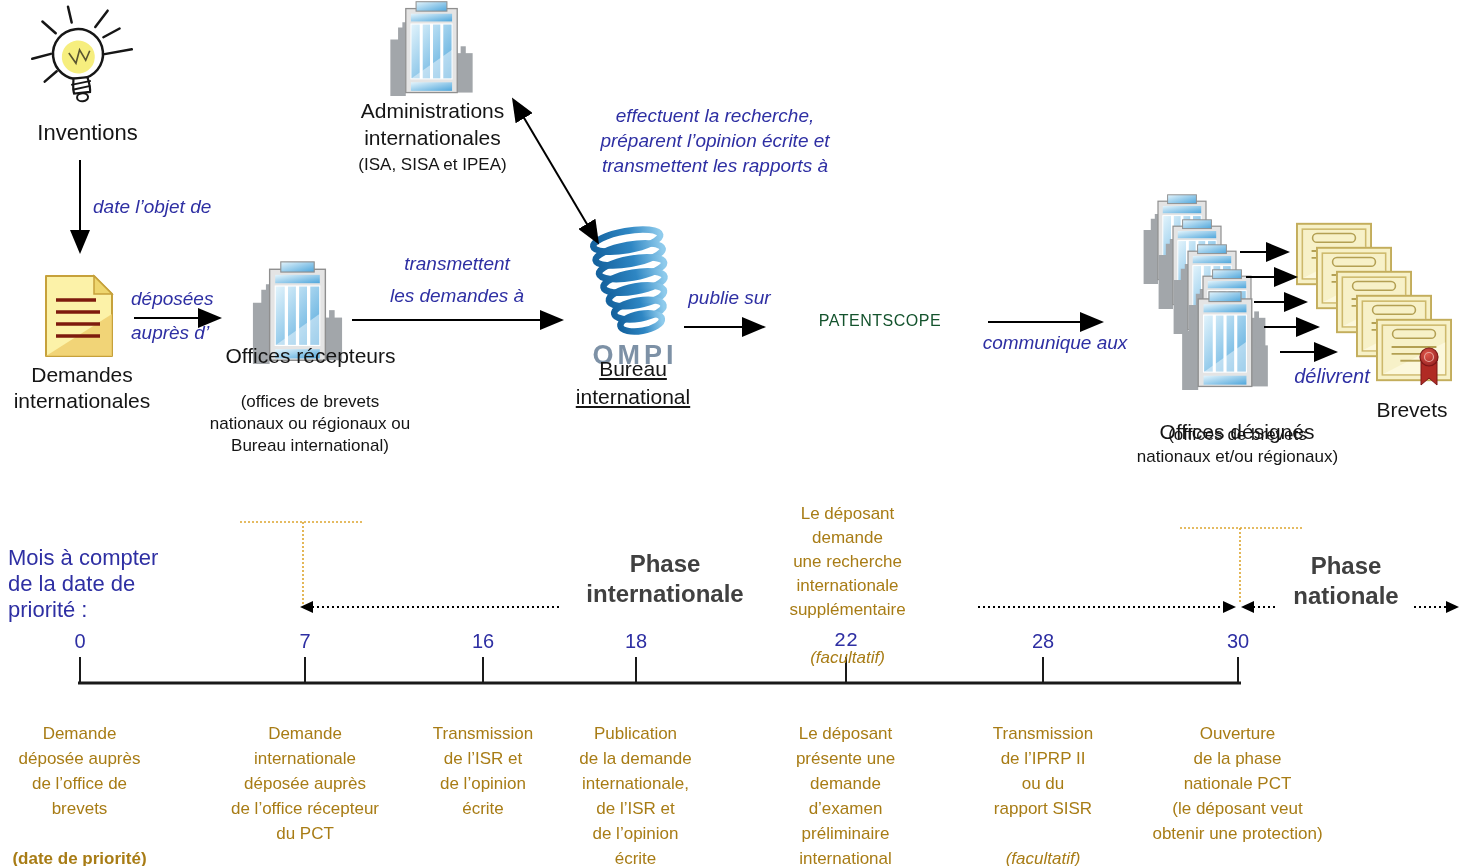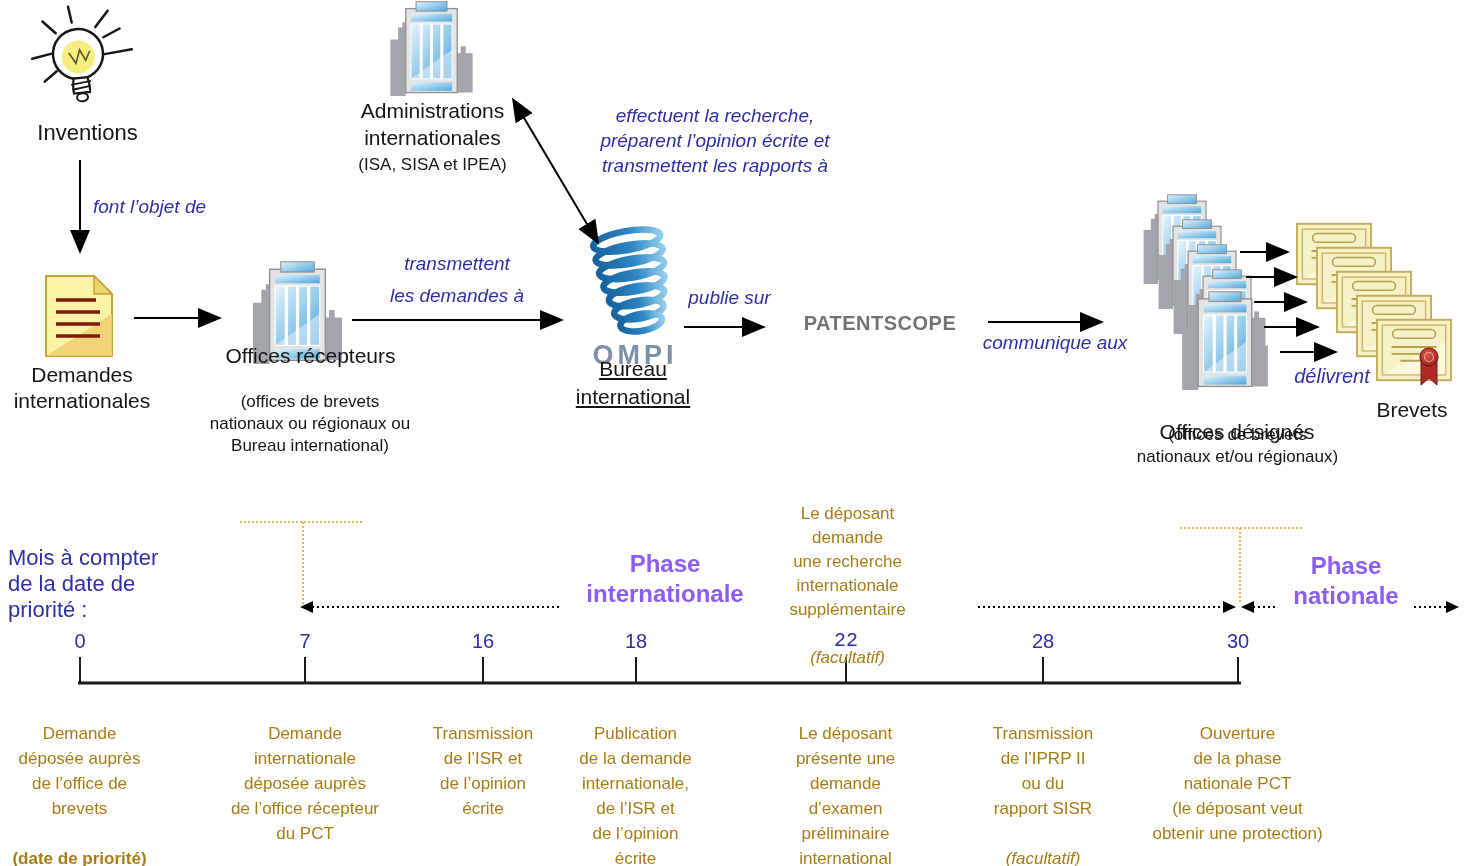--- a/index.html
+++ b/index.html
@@ -6,23 +6,23 @@
   .stage{position:relative;width:1465px;height:866px;background:#ffffff;
          font-family:"Liberation Sans",sans-serif;overflow:hidden;}
   .stage svg.layer{position:absolute;left:0;top:0;}
   .lbl{position:absolute;white-space:pre-line;text-align:center;color:#151515;}
   .t21{font-size:21px;line-height:26px;}
   .t17{font-size:17px;line-height:22px;}
   .blue-i{color:#2E2FA3;font-style:italic;font-size:19px;line-height:26px;}
   .blue{color:#2E2FA3;}
   .left{text-align:left;}
   .num{color:#2E2FA3;font-size:20px;line-height:22px;}
-  .phase{color:#8b5cf6;font-weight:bold;font-size:24px;line-height:30px;}
+  .phase{color:#404040;font-weight:bold;font-size:24px;line-height:30px;}
   .gold{color:#A87C15;font-size:17px;line-height:25px;}
-  .navy-b{color:#737373;font-weight:bold;font-size:20px;letter-spacing:.5px;}
+  .navy-b{color:#14532d;font-weight:normal;font-size:16px;letter-spacing:.5px;}
   .ompi-t{color:#7D91A6;font-weight:bold;font-size:27px;letter-spacing:4px;}
   .ev span{display:block;}
   .ev .ev-bold{font-weight:bold;}
   .ev .ev-italic{font-style:italic;}
   .mois{font-size:22px;line-height:26px;}
 </style>
 </head>
 <body>
 
 <div class="stage">
@@ -185,25 +185,27 @@
       <line x1="303" y1="522" x2="303" y2="604"></line>
     </g>
     <g stroke="#DDA52F" stroke-width="1.6" stroke-dasharray="2 2" fill="none">
       <line x1="1180" y1="528" x2="1302" y2="528"></line>
       <line x1="1240" y1="528" x2="1240" y2="604"></line>
     </g>
   </svg>
 
   <div class="lbl" style="left:15px;top:120px;width:145px;font-size:22px;">Inventions</div>
 
-  <div class="lbl blue-i left" style="left:93px;top:194px;width:160px;">font l’objet de</div>
+  <div class="lbl blue-i left" style="left:93px;top:194px;width:160px;">date l’objet de</div>
 
   <div class="lbl t21" style="left:-3px;top:362px;width:170px;">Demandes
 internationales</div>
 
+  <div class="lbl blue-i left" style="left:131px;top:282px;width:110px;line-height:34px;">déposées
+auprès d’</div>
 
   <div class="lbl t21" style="left:198px;top:343px;width:225px;">Offices récepteurs</div>
   <div class="lbl t17" style="left:185px;top:391px;width:250px;">(offices de brevets
 nationaux ou régionaux ou
 Bureau international)</div>
 
   <div class="lbl blue-i" style="left:367px;top:248px;width:180px;line-height:32px;">transmettent
 les demandes à</div>
 
   <div class="lbl t21" style="left:330px;top:97px;width:205px;line-height:27px;">Administrations

